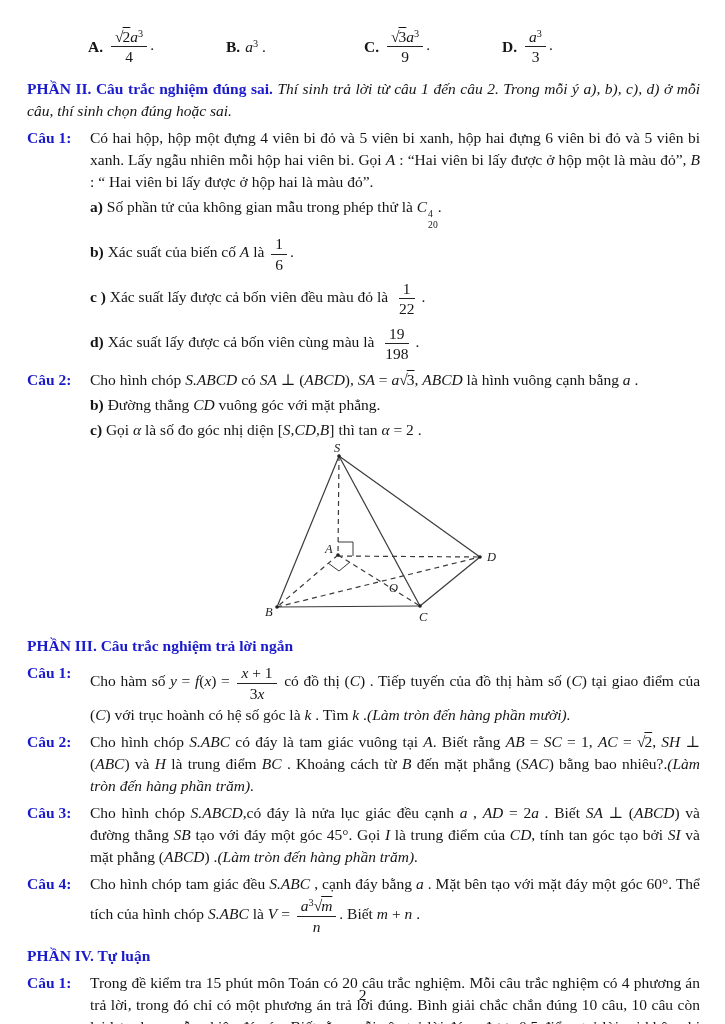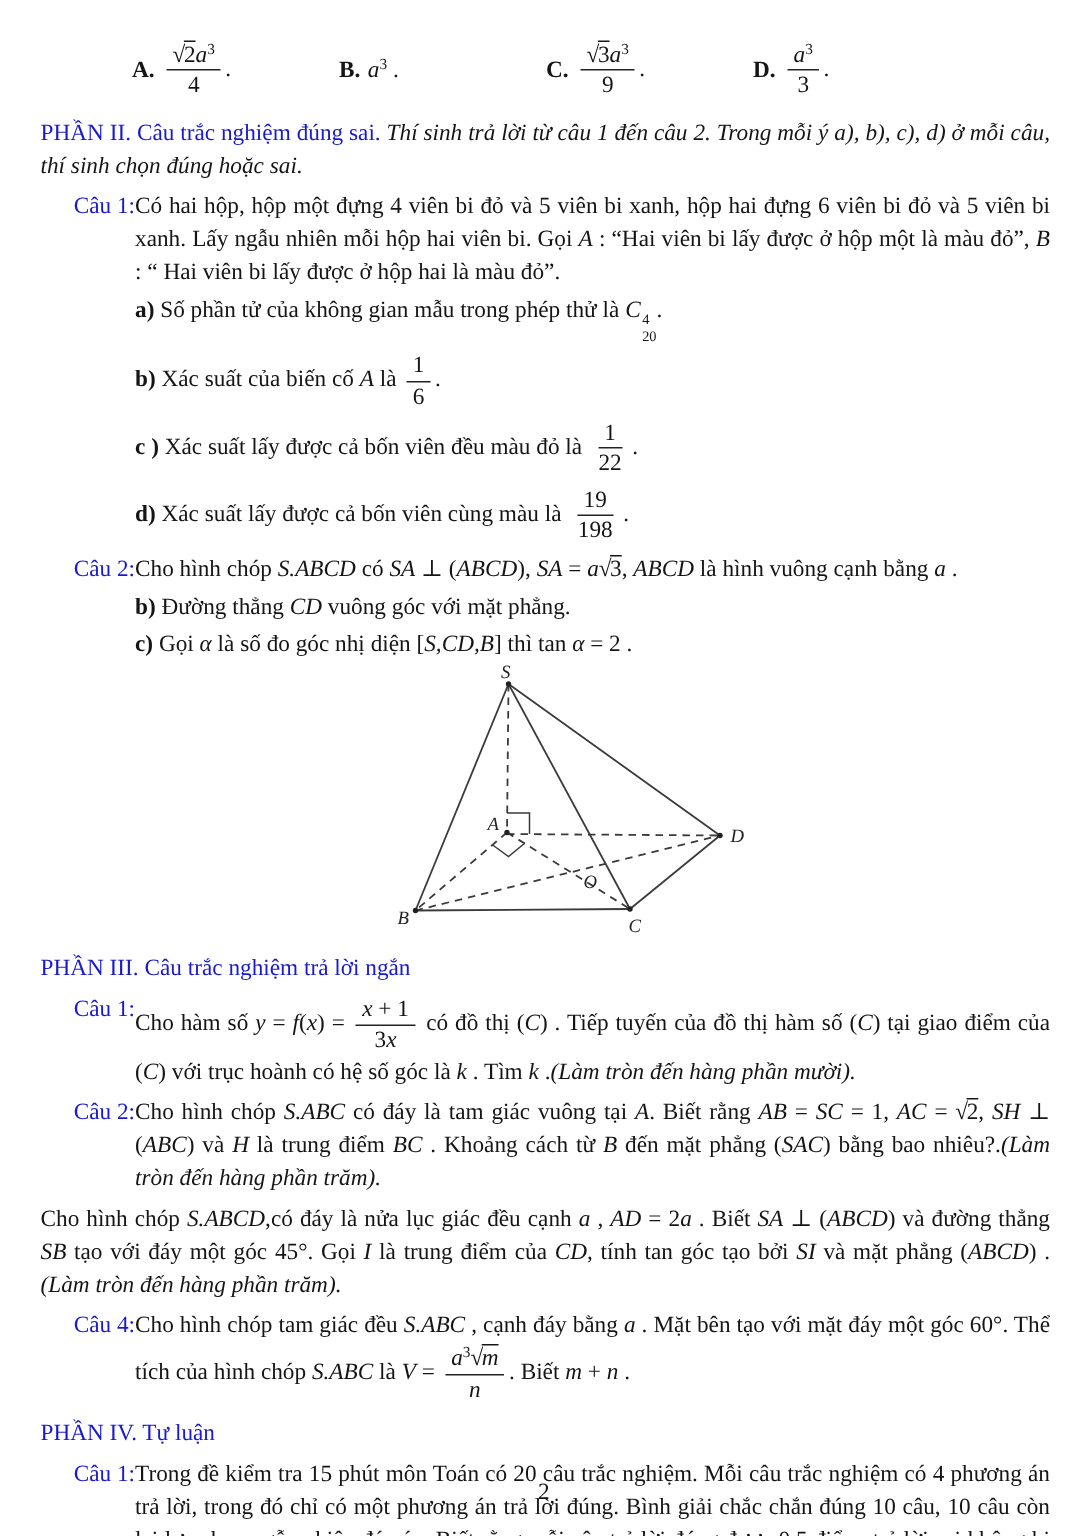--- a/index.html
+++ b/index.html
@@ -11,33 +11,33 @@
     font-size:15.5px; line-height:22px; color:var(--ink);
     padding:26px 25px 0 27px;
     position:relative;
   }
   
   .answer-row{ display:flex; margin-left:61px; margin-bottom:10px; align-items:center; }
   .opt{ width:138px; display:flex; align-items:center; white-space:nowrap; }
   .opt .opt-label{ font-weight:700; margin-right:5px; }
   
   .part-header{ text-align:justify; margin-top:6px; }
-  .plain-header{ font-weight:400; color:var(--blue); margin-top:8px; }
+  .plain-header{ font-weight:700; color:var(--blue); margin-top:8px; }
   
   .qrow{ display:flex; margin-top:5px; }
-  .qlabel{ width:63px; flex-shrink:0; font-weight:400; color:var(--blue);text-align:right; }
+  .qlabel{ width:63px; flex-shrink:0; font-weight:700; color:var(--blue); }
   .qbody{ flex:1; text-align:justify; }
   .qbody .para{ text-align:justify; }
   .item{ margin-top:3px; text-align:justify; }
   
   .st-rm{}
   .st-it{ font-style:italic; }
   .st-b{ font-weight:700; }
   .st-bi{ font-style:italic; }
-  .st-hb{ font-weight:400; color:var(--blue); }
+  .st-hb{ font-weight:700; color:var(--blue); }
   .sup{ font-size:0.66em; vertical-align:0.5em; line-height:0; }
   .supsub{ display:inline-flex; flex-direction:column; align-items:flex-start;
            font-size:0.62em; line-height:1.15; vertical-align:-0.55em; margin-left:1px; }
   .frac{ display:inline-flex; flex-direction:column; align-items:center;
          vertical-align:middle; margin:1px 3px; line-height:1.25; text-align:center;font-family:Liberation Serif, serif; }
   .frac .fn{ border-bottom:1px solid #222; padding:0 4px; }
   .frac .fd{ padding:0 4px; }
   .sqrt{ white-space:nowrap; }
   .sqrt .rad{ letter-spacing:-1px; }
   .sqrt .arg{ text-decoration:overline; }
@@ -167,20 +167,21 @@
 </div>
 
 <div class="qrow">
   <span class="qlabel">Câu 2:</span>
   <div class="qbody">
       <p class="para"><span class="st-rm">Cho hình chóp </span><span class="st-it">S.ABC</span><span class="st-rm"> có đáy là tam giác vuông tại </span><span class="st-it">A</span><span class="st-rm">. Biết rằng </span><span class="st-it">AB</span><span class="st-rm"> = </span><span class="st-it">SC</span><span class="st-rm"> = 1, </span><span class="st-it">AC</span><span class="st-rm"> = </span><span class="sqrt"><span class="rad">√</span><span class="arg">2</span></span><span class="st-rm">, </span><span class="st-it">SH</span><span class="st-rm"> ⊥ (</span><span class="st-it">ABC</span><span class="st-rm">) và </span><span class="st-it">H</span><span class="st-rm"> là trung điểm </span><span class="st-it">BC</span><span class="st-rm"> . Khoảng cách từ </span><span class="st-it">B</span><span class="st-rm"> đến mặt phẳng (</span><span class="st-it">SAC</span><span class="st-rm">) bằng bao nhiêu?.</span><span class="st-bi">(Làm tròn đến hàng phần trăm).</span></p>
     </div>
 </div>
 
 <div class="qrow">
+  <span class="qlabel">Câu 3:</span>
   <div class="qbody">
       <p class="para"><span class="st-rm">Cho hình chóp </span><span class="st-it">S.ABCD</span><span class="st-rm">,có đáy là nửa lục giác đều cạnh </span><span class="st-it">a</span><span class="st-rm"> , </span><span class="st-it">AD</span><span class="st-rm"> = 2</span><span class="st-it">a</span><span class="st-rm"> . Biết </span><span class="st-it">SA</span><span class="st-rm"> ⊥ (</span><span class="st-it">ABCD</span><span class="st-rm">) và đường thẳng </span><span class="st-it">SB</span><span class="st-rm"> tạo với đáy một góc 45°. Gọi </span><span class="st-it">I</span><span class="st-rm"> là trung điểm của </span><span class="st-it">CD</span><span class="st-rm">, tính tan góc tạo bởi </span><span class="st-it">SI</span><span class="st-rm"> và mặt phẳng (</span><span class="st-it">ABCD</span><span class="st-rm">) .</span><span class="st-bi">(Làm tròn đến hàng phần trăm).</span></p>
     </div>
 </div>
 
 <div class="qrow">
   <span class="qlabel">Câu 4:</span>
   <div class="qbody">
       <p class="para"><span class="st-rm">Cho hình chóp tam giác đều </span><span class="st-it">S.ABC</span><span class="st-rm"> , cạnh đáy bằng </span><span class="st-it">a</span><span class="st-rm"> . Mặt bên tạo với mặt đáy một góc 60°. Thể tích của hình chóp </span><span class="st-it">S.ABC</span><span class="st-rm"> là </span><span class="st-it">V</span><span class="st-rm"> = </span><span class="frac">
           <span class="fn"><span class="st-it">a</span><span class="sup">3</span><span class="sqrt"><span class="rad">√</span><span class="arg it">m</span></span></span>

